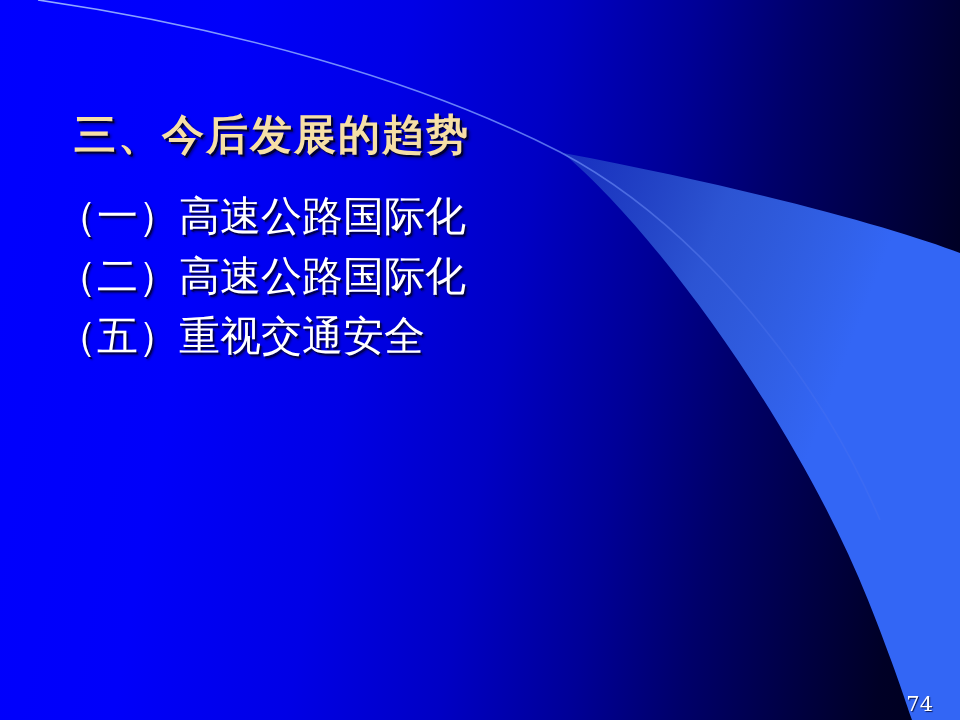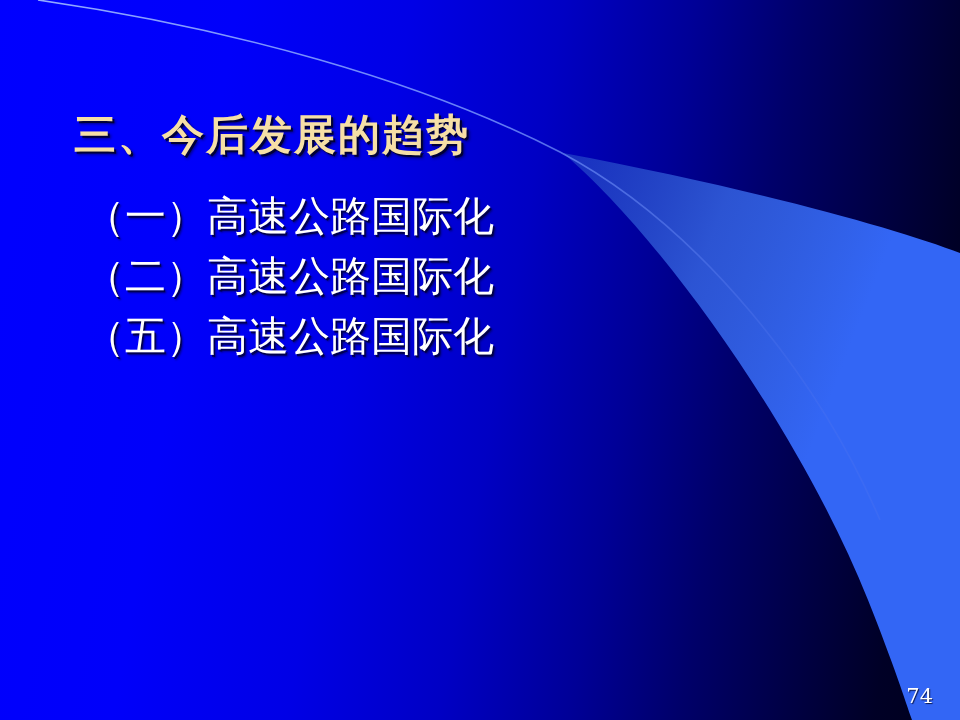--- a/index.html
+++ b/index.html
@@ -69,28 +69,27 @@
   #bullet-list li {
     font-family: Liberation Sans, sans-serif;
     font-size: 41px;
     line-height: 60px;
     color: #ffffff;
     white-space: nowrap;
     letter-spacing: 0px;
     text-shadow:
        1.5px 1.5px 0 rgba(0,0,50,0.75),
        2.5px 2.5px 2px rgba(0,0,30,0.45);
-    margin-left: 28px;
   }
 
   
   #page-number {
     position: absolute;
     right: 27px;
-    bottom: 12px;
+    bottom: 4px;
     font-family: "DejaVu Serif", "Liberation Serif", serif;
     font-size: 21px;
     color: #ffffff;
     text-shadow: 1px 1px 1px rgba(0,0,30,0.8);
   }
 </style>
 </head>
 <body>
 
 <div id="slide">
@@ -121,19 +120,19 @@
              C 700,226 820,380 880,520" fill="none" stroke="url(#curveGrad)" stroke-width="1.6"></path>
   </svg>
 
   <div class="content">
 
     <h1 id="slide-title">三、今后发展的趋势</h1>
 
     <ul id="bullet-list">
       <li>（一）高速公路国际化</li>
       <li>（二）高速公路国际化</li>
-      <li>（五）高速公路国际化</li>
+      <li>（五）重视交通安全</li>
     </ul>
 
     <div id="page-number">74</div>
 
   </div>
 </div>
 
 </body></html>

